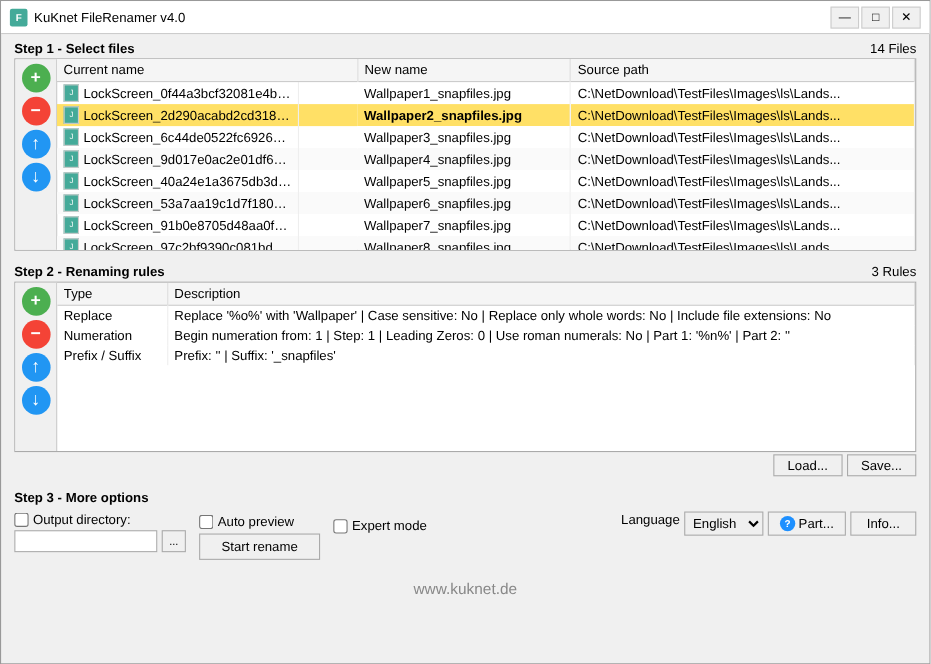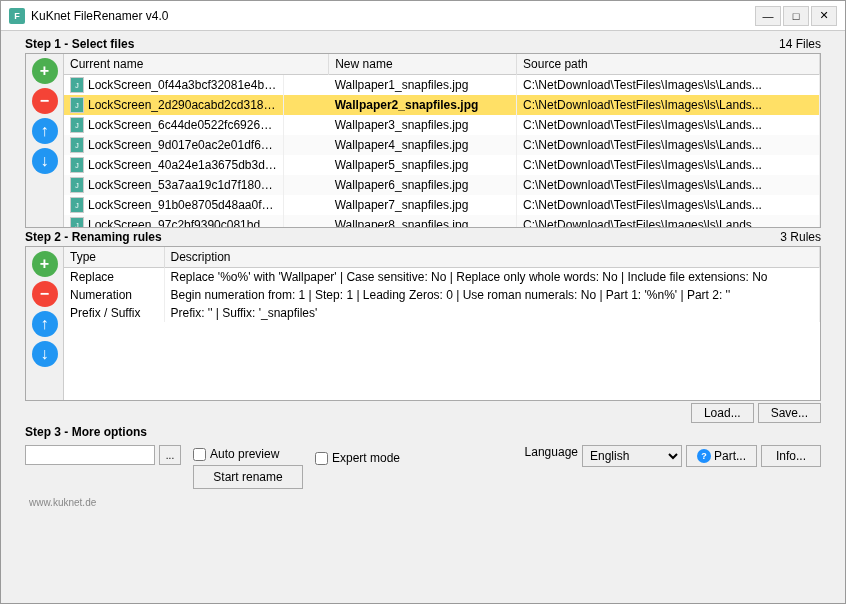--- a/index.html
+++ b/index.html
@@ -56,24 +56,24 @@
       border: 1px solid #ccc;
       cursor: pointer;
       display: flex;
       align-items: center;
       justify-content: center;
       font-size: 11px;
     }
 
     .content {
       flex: 1;
-      padding: 6px 24px;
+      padding: 6px 12px;
       display: flex;
       flex-direction: column;
-      gap: 2px;
+      gap: 12px;
       overflow: hidden;
     }
 
     
     .section {
       display: flex;
       flex-direction: column;
     }
     .section-header {
       display: flex;
@@ -266,21 +266,21 @@
     }
     .lang-group {
       margin-left: auto;
       display: flex;
       gap: 4px;
     }
     .lang-label {
       font-size: 12px;
     }
     .lang-select {
-      width: 100px;
+      width: 72px;
       height: 22px;
       font-size: 12px;
       border: 1px solid #aaa;
       padding: 1px 3px;
     }
     .help-info-row {
       display: flex;
       gap: 4px;
     }
     .help-btn {
@@ -299,23 +299,23 @@
       border-radius: 50%;
       background: #1e90ff;
       color: white;
       font-size: 9px;
       display: flex;
       align-items: center;
       justify-content: center;
       font-weight: bold;
     }
     .footer-url {
-      text-align: left;
+      text-align: center;
       color: #888;
-      font-size: 10px;
+      font-size: 14px;
       padding: 2px 4px;
     }
     .relative-wrap { position: relative; }
     ::-webkit-scrollbar { width: 14px; }
     ::-webkit-scrollbar-track { background: #f0f0f0; }
     ::-webkit-scrollbar-thumb { background: #c0c0c0; border: 1px solid #aaa; }
   </style>
 </head>
 <body>
 
@@ -471,20 +471,24 @@
       </div>
     </div>
 
     <div class="section">
       <div class="section-header">
         <span class="section-title">Step 3 - More options</span>
       </div>
       <div class="step3">
 
         <div class="output-dir-group">
+          <label class="checkbox-label">
+            <input type="checkbox" style="">
+            <span>Output directory:</span>
+          </label>
           <div class="output-dir-row">
             <input type="text" class="output-input" style="">
             <button class="browse-btn">...</button>
           </div>
         </div>
 
         <div class="preview-group">
           <label class="checkbox-label">
             <input type="checkbox" style="">
             <span>Auto preview</span>

